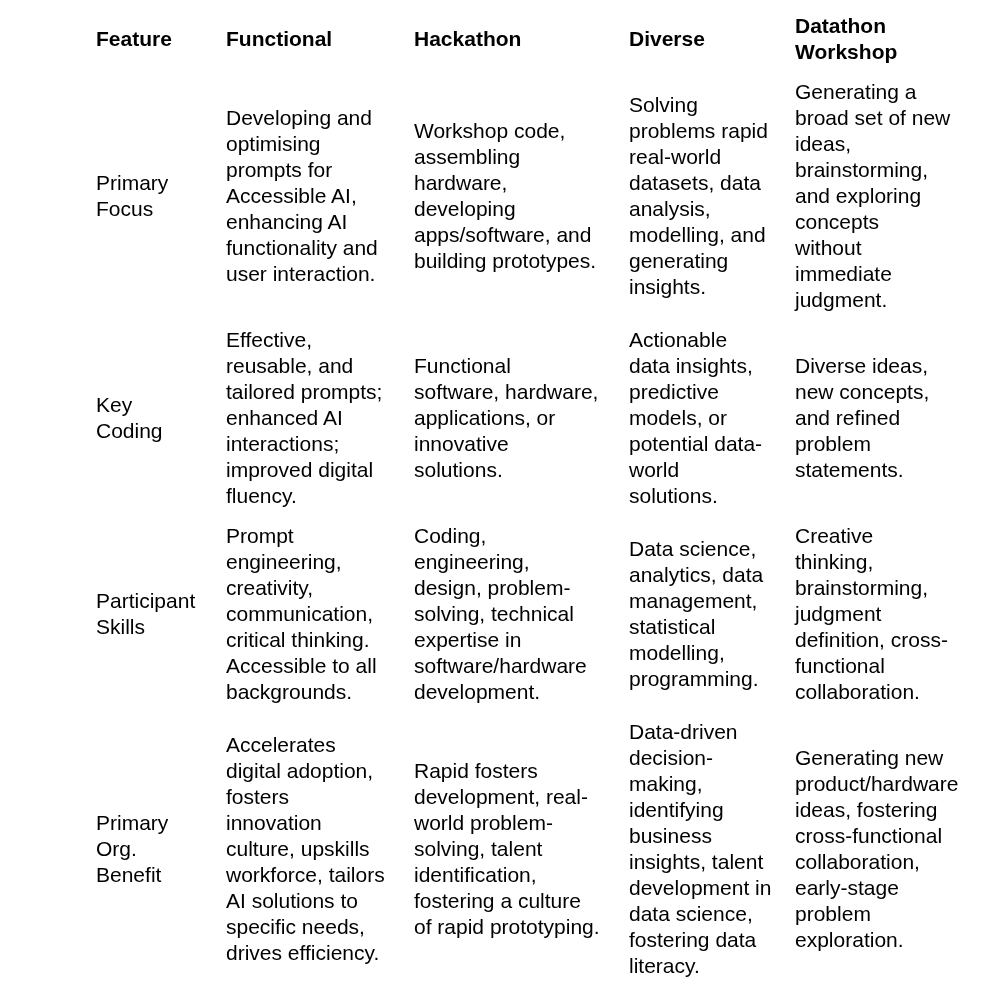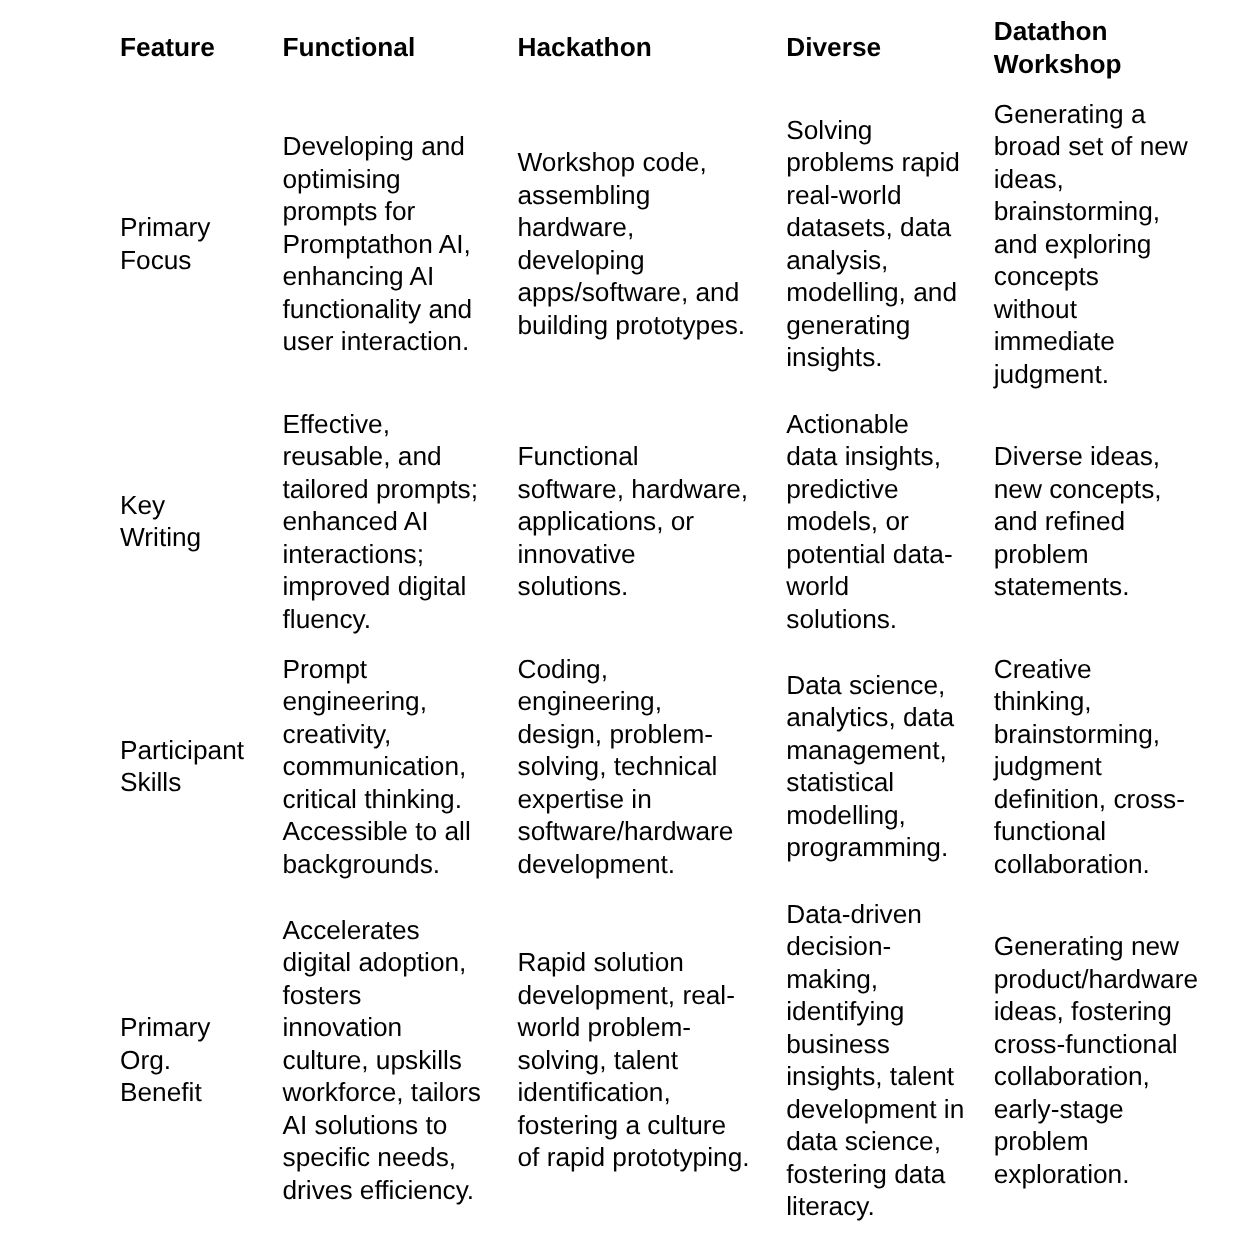--- a/index.html
+++ b/index.html
@@ -65,21 +65,21 @@
 Workshop</th>
     </tr>
   </thead>
   <tbody>
     <tr>
       <th class="row-label">Primary
 Focus</th>
       <td>Developing and
 optimising
 prompts for
-Promptathon AI,
+Accessible AI,
 enhancing AI
 functionality and
 user interaction.</td>
       <td>Workshop code,
 assembling
 hardware,
 developing
 apps/software, and
 building prototypes.</td>
       <td>Solving
@@ -95,21 +95,21 @@
 ideas,
 brainstorming,
 and exploring
 concepts
 without
 immediate
 judgment.</td>
     </tr>
     <tr>
       <th class="row-label">Key
-Writing</th>
+Coding</th>
       <td>Effective,
 reusable, and
 tailored prompts;
 enhanced AI
 interactions;
 improved digital
 fluency.</td>
       <td>Functional
 software, hardware,
 applications, or
@@ -165,21 +165,21 @@
 Benefit</th>
       <td>Accelerates
 digital adoption,
 fosters
 innovation
 culture, upskills
 workforce, tailors
 AI solutions to
 specific needs,
 drives efficiency.</td>
-      <td>Rapid solution
+      <td>Rapid fosters
 development, real-
 world problem-
 solving, talent
 identification,
 fostering a culture
 of rapid prototyping.</td>
       <td>Data-driven
 decision-
 making,
 identifying

